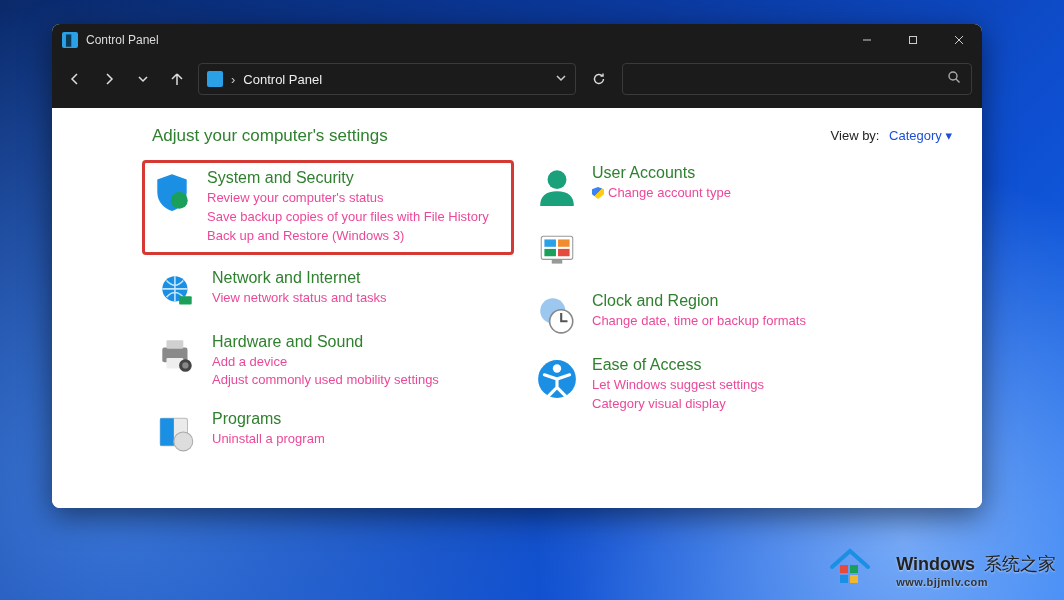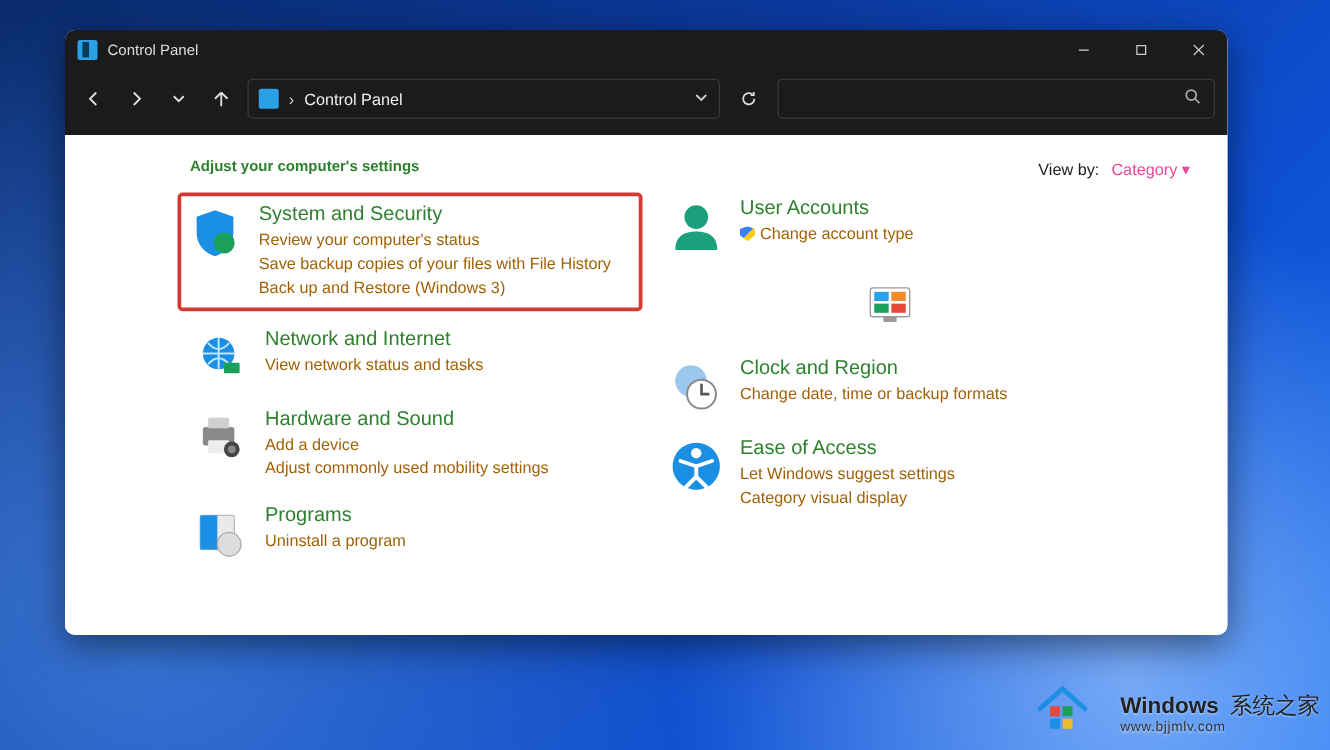--- a/index.html
+++ b/index.html
@@ -113,47 +113,46 @@
 
   .content {
     flex: 1;
     background: #fff;
     padding: 18px 26px 10px 100px;
     position: relative;
     overflow: hidden;
   }
   .heading {
     color: #2f802f;
-    font-size: 12px;
-    font-weight: 700;
+    font-size: 17px;
+    font-weight: 400;
     margin-bottom: 14px;
   }
   .viewby {
     position: absolute;
     right: 30px;
     top: 20px;
     font-size: 13px;
     color: #222;
   }
   .viewby .vv {
-    color: #ec4899;
+    color: #1d4ed8;
     margin-left: 6px;
   }
   .columns {
     display: flex;
     gap: 20px;
   }
   .col { flex: 0 0 360px; }
 
   .cat {
     display: flex;
     gap: 14px;
     margin-bottom: 12px;
     padding: 4px 4px;
-    justify-content: center;
   }
   .cat.highlight {
     border: 3px solid #d43a33;
     border-radius: 4px;
     padding: 6px 6px 6px 6px;
     margin-left: -10px;
     margin-right: -2px;
     margin-bottom: 10px;
   }
   .cat .icon {
@@ -163,21 +162,21 @@
     display: flex; align-items: flex-start; justify-content: center;
   }
   .cat .icon svg { width: 42px; height: 42px; }
   .cat .body { flex: 1; }
   .cat .title {
     color: #2f802f;
     font-size: 16px;
     margin: 0 0 2px 0;
   }
   .cat .link {
-    color: #a16207;
+    color: #ec4899;
     font-size: 13px;
     line-height: 1.45;
     display: block;
   }
   .cat .link.shielded::before {
     content: "";
     display: inline-block;
     width: 12px; height: 12px;
     margin-right: 4px;
     vertical-align: -2px;
@@ -195,21 +194,21 @@
     gap: 24px;
     color: #222;
     font-size: 18px;
     font-weight: 600;
     text-shadow: 0 1px 2px rgba(255,255,255,0.5);
   }
   .watermark .wlogo svg { width: 44px; height: 44px; }
   .watermark .sub {
     display: block;
     font-size: 11px;
-    font-weight: 400;
+    font-weight: 700;
     color: #333;
     letter-spacing: 0.5px;
   }
 </style>
 </head>
 <body>
 
 <div class="desktop">
 
   <div class="window">

